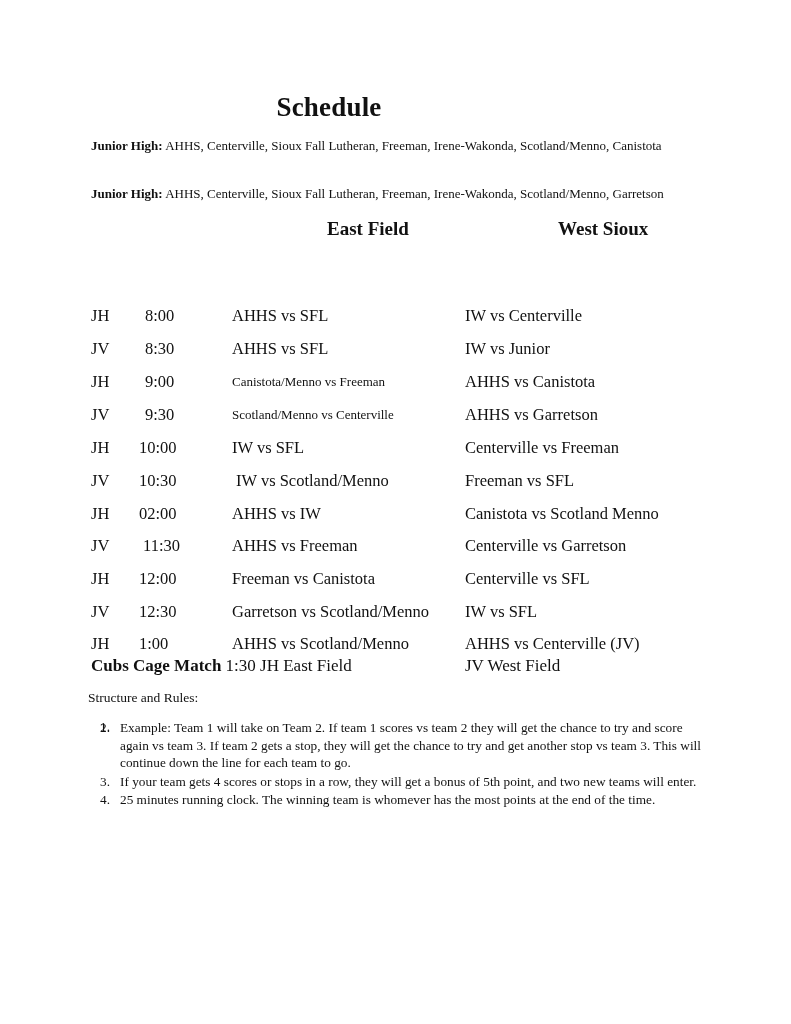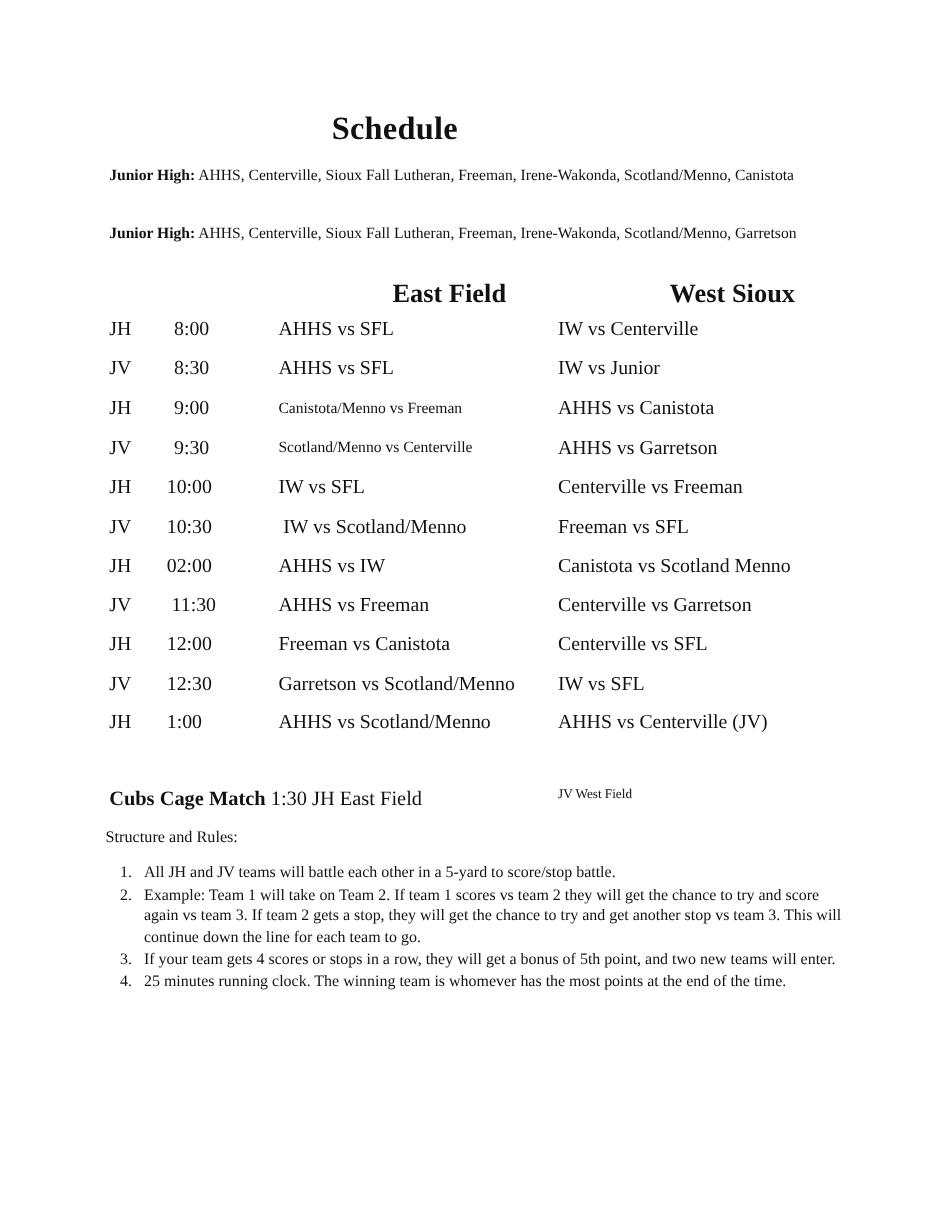--- a/index.html
+++ b/index.html
@@ -37,34 +37,35 @@
       width: 600px;
       font-size: 13px;
       line-height: 18px;
     }
     .roster b { font-weight: bold; }
     .roster1 { top: 137px; }
     .roster2 { top: 185px; }
 
     .field-header {
       position: absolute;
-      top: 232px;
-      font-size: 22px;
+      top: 218px;
+      font-size: 19px;
       font-weight: bold;
     }
     .east-header { left: 327px; }
     .west-header { left: 558px; }
 
     .row {
       position: absolute;
       left: 0;
       width: 628px;
       height: 24px;
       font-size: 16.5px;
       line-height: 24px;
+      margin-top: 42px;
     }
     .row .level { position: absolute; left: 91px; }
     .row .time { position: absolute; left: 145px; }
     .row .time.wide { left: 139px; }
     .row .east { position: absolute; left: 232px; white-space: nowrap; }
     .row .east.small { font-size: 13px; }
     .row .east.indent { left: 236px; }
     .row .west { position: absolute; left: 465px; white-space: nowrap; }
 
     .cage {
@@ -72,21 +73,21 @@
       top: 656px;
       left: 91px;
       font-size: 17px;
       white-space: nowrap;
     }
     .cage b { font-weight: bold; }
     .cage-west {
       position: absolute;
       top: 656px;
       left: 465px;
-      font-size: 11px;
+      font-size: 17px;
     }
     .rules-label {
       position: absolute;
       top: 690px;
       left: 88px;
       font-size: 13.5px;
     }
     .rules {
       position: absolute;
       top: 718px;
@@ -207,21 +208,20 @@
   <div class="cage">
     <b>Cubs Cage Match</b><span> 1:30  JH East Field</span>
   </div>
   <div class="cage-west">JV West Field</div>
 
   <div class="rules-label">Structure and Rules:</div>
 
   <ol class="rules">
     <li>
       <span class="num">1.</span>
-      <span>All JH and JV teams will battle each other in a 5-yard to score/stop battle.</span>
     </li>
     <li>
       <span class="num">2.</span>
       <span>Example: Team 1 will take on Team 2. If team 1 scores vs team 2 they will get the chance to try and score again vs team 3. If team 2 gets a stop, they will get the chance to try and get another stop vs team 3. This will continue down the line for each team to go.</span>
     </li>
     <li>
       <span class="num">3.</span>
       <span>If your team gets 4 scores or stops in a row, they will get a bonus of 5th point, and two new teams will enter.</span>
     </li>
     <li>

